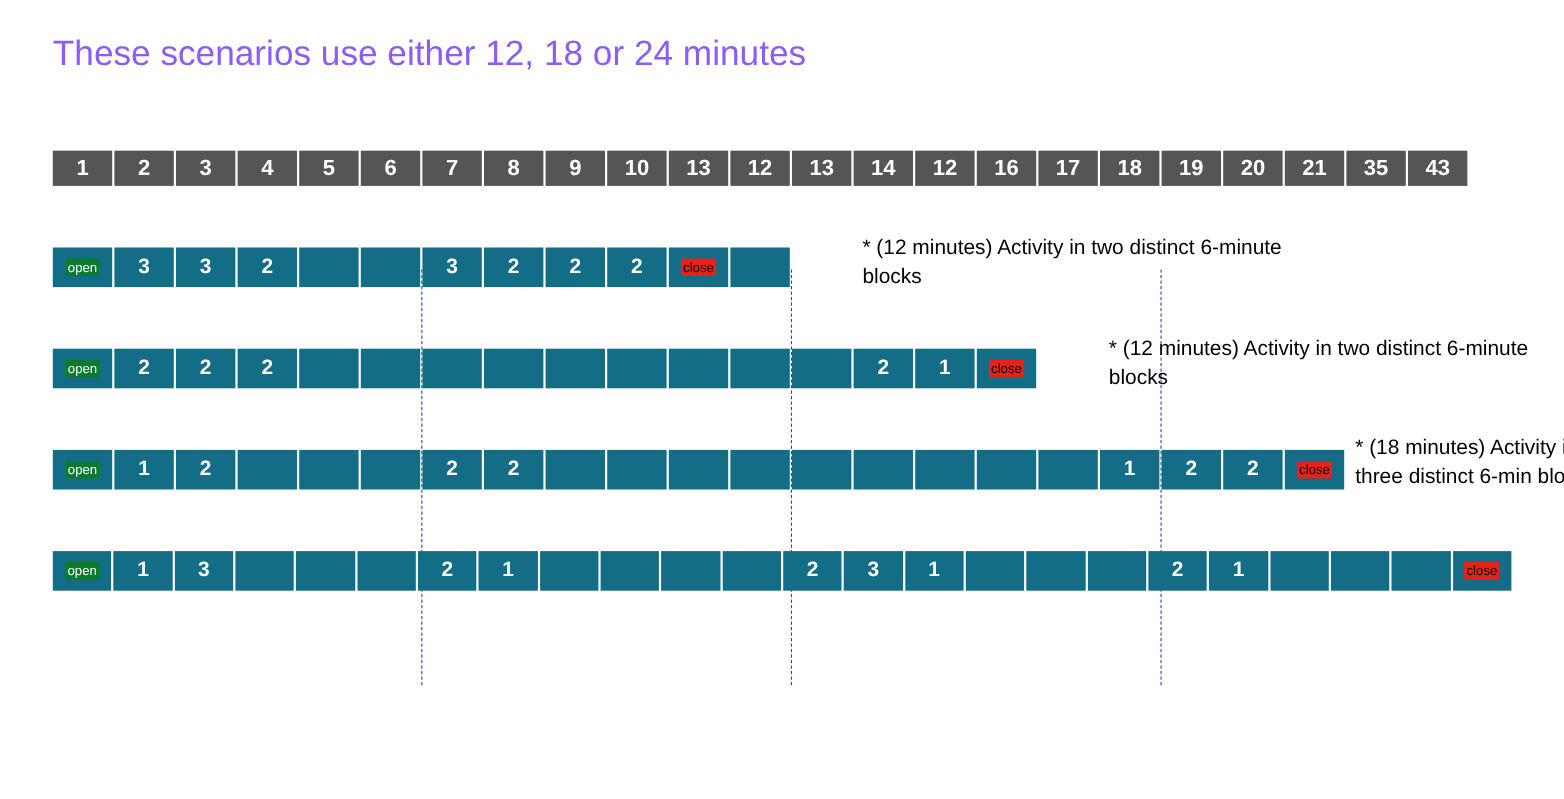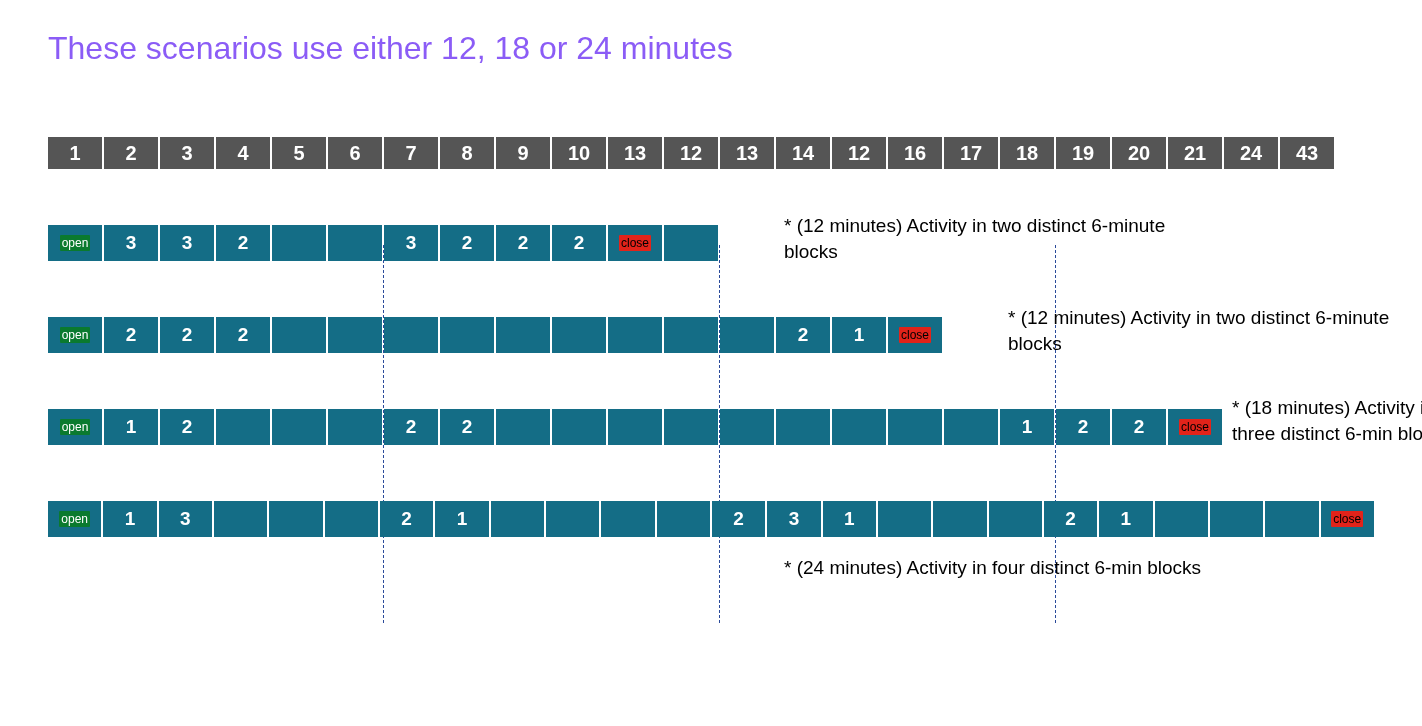--- a/index.html
+++ b/index.html
@@ -38,21 +38,21 @@
       <div class="cell">12</div>
       <div class="cell">13</div>
       <div class="cell">14</div>
       <div class="cell">12</div>
       <div class="cell">16</div>
       <div class="cell">17</div>
       <div class="cell">18</div>
       <div class="cell">19</div>
       <div class="cell">20</div>
       <div class="cell">21</div>
-      <div class="cell">24</div>
+      <div class="cell">35</div>
       <div class="cell">43</div>
     </div>
   <div class="rows" id="rows" style="height: 398px;">
       <div class="vline" style="left: 335px; top: 20px; height: 378px;"></div>
       <div class="vline" style="left: 671px; top: 20px; height: 378px;"></div>
       <div class="vline" style="left: 1007px; top: 20px; height: 378px;"></div>
       <div class="row-wrap">
         <div class="row">
           <div class="cell">
             <span class="badge open">open</span>
@@ -152,16 +152,15 @@
           <div class="cell"></div>
           <div class="cell">2</div>
           <div class="cell">1</div>
           <div class="cell"></div>
           <div class="cell"></div>
           <div class="cell"></div>
           <div class="cell">
             <span class="badge close">close</span>
           </div>
         </div>
-        <div class="caption" style="left: 736px; top: 54px; width: 420px;">* (24 minutes) Activity in four distinct 6-min blocks</div>
       </div>
     </div>
 </div>
 
 </body></html>

